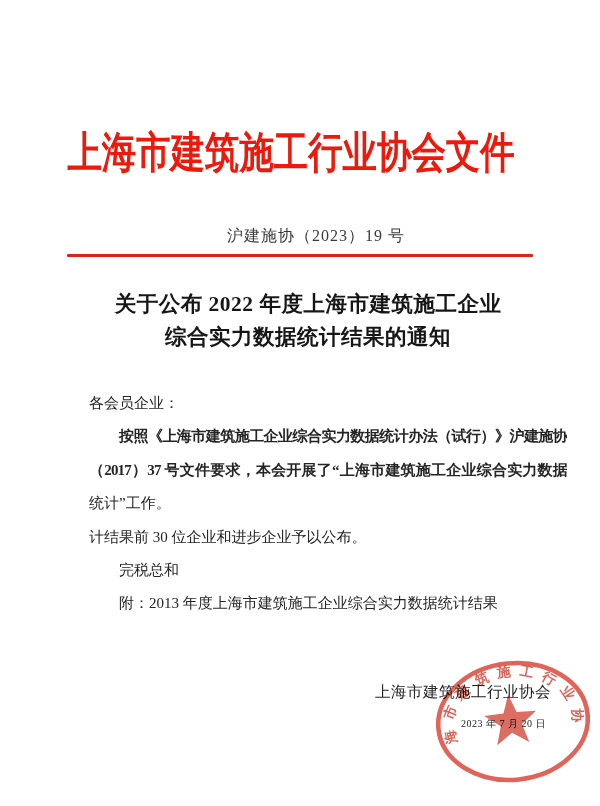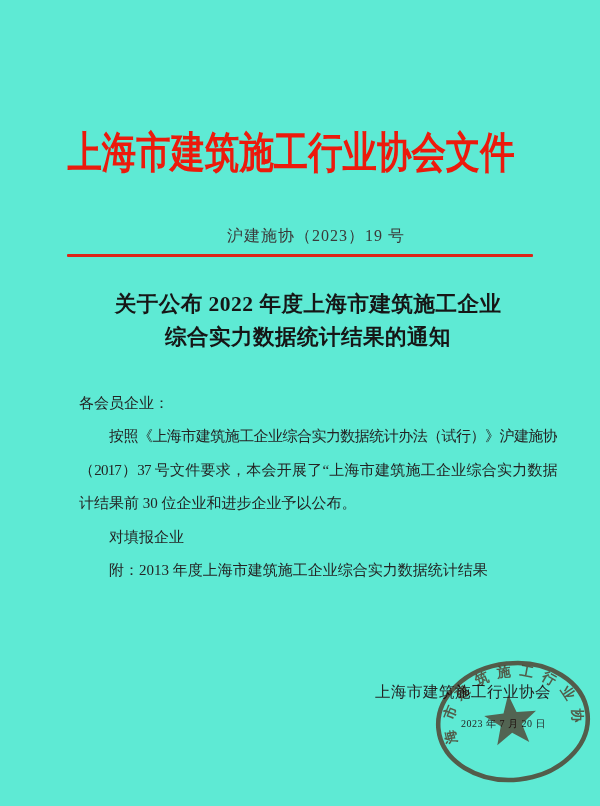--- a/index.html
+++ b/index.html
@@ -1,18 +1,18 @@
 <!DOCTYPE html>
 <html><head>
 <meta charset="utf-8">
 <style>
   html,body{margin:0;padding:0;background:#e9e9e9;}
   .page{
     position:relative;width:600px;height:806px;margin:0 auto;
-    background:#5eead4;overflow:hidden;
+    background:#ffffff;overflow:hidden;
     font-family:"Liberation Serif","DejaVu Serif",serif;
     color:#262626;
   }
   
   .letterhead{
     position:absolute;top:127px;left:0;width:100%;height:52px;
     line-height:52px;text-align:center;
     font-size:43px;font-weight:700;color:#ec1a0c;
     transform:translateX(-9px) scaleX(0.8);
     transform-origin:center;
@@ -31,28 +31,28 @@
   }
   
   .title{
     position:absolute;top:288px;left:0;width:100%;
     text-align:center;font-weight:700;color:#161616;
     font-size:21.5px;line-height:33px;letter-spacing:0.5px;
     transform:translateX(8px);
   }
   
   .bodyblock{
-    position:absolute;top:387px;left:79px;width:478px;
+    position:absolute;top:387px;left:89px;width:478px;
     font-size:15px;color:#242424;
   }
   .line{
     height:33.4px;line-height:33.4px;overflow:hidden;
   }
   .line.fill{
-    text-align:justify;text-align-last:justify;letter-spacing:-0.8px;
+    text-align:justify;text-align-last:justify;letter-spacing:-0.8px;font-weight:bold;
   }
   .line.indent{text-indent:30px;}
   
   .sig{
     position:absolute;top:682px;right:49px;
     font-size:15.5px;color:#242424;letter-spacing:0.5px;
   }
   .date{
     position:absolute;top:717px;right:54px;
     font-size:10px;color:#242424;letter-spacing:0.5px;
@@ -82,22 +82,23 @@
 
   <div class="title">
     <div>关于公布 2022 年度上海市建筑施工企业</div>
     <div>综合实力数据统计结果的通知</div>
   </div>
 
   <div class="bodyblock">
     <div class="line">各会员企业：</div>
     <div class="line indent fill">按照《上海市建筑施工企业综合实力数据统计办法（试行）》沪建施协</div>
     <div class="line fill">（2017）37 号文件要求，本会开展了“上海市建筑施工企业综合实力数据</div>
+    <div class="line">统计”工作。</div>
     <div class="line">计结果前 30 位企业和进步企业予以公布。</div>
-    <div class="line indent">对填报企业</div>
+    <div class="line indent">完税总和</div>
     <div class="line indent">附：2013 年度上海市建筑施工企业综合实力数据统计结果</div>
   </div>
 
   <div class="sig">上海市建筑施工行业协会</div>
 
   <div class="date">2023 年 7 月 20 日</div>
 
   <svg class="seal" viewBox="0 0 160 124" xmlns="http://www.w3.org/2000/svg">
     <ellipse cx="80" cy="62" rx="74" ry="57.5" fill="none" stroke="#d63426" stroke-width="4.5" stroke-opacity="0.85"></ellipse>
     <path id="seal-arc" d="M 23.6,75.2 A 59,45 0 1 1 136.4,75.2" fill="none"></path>

